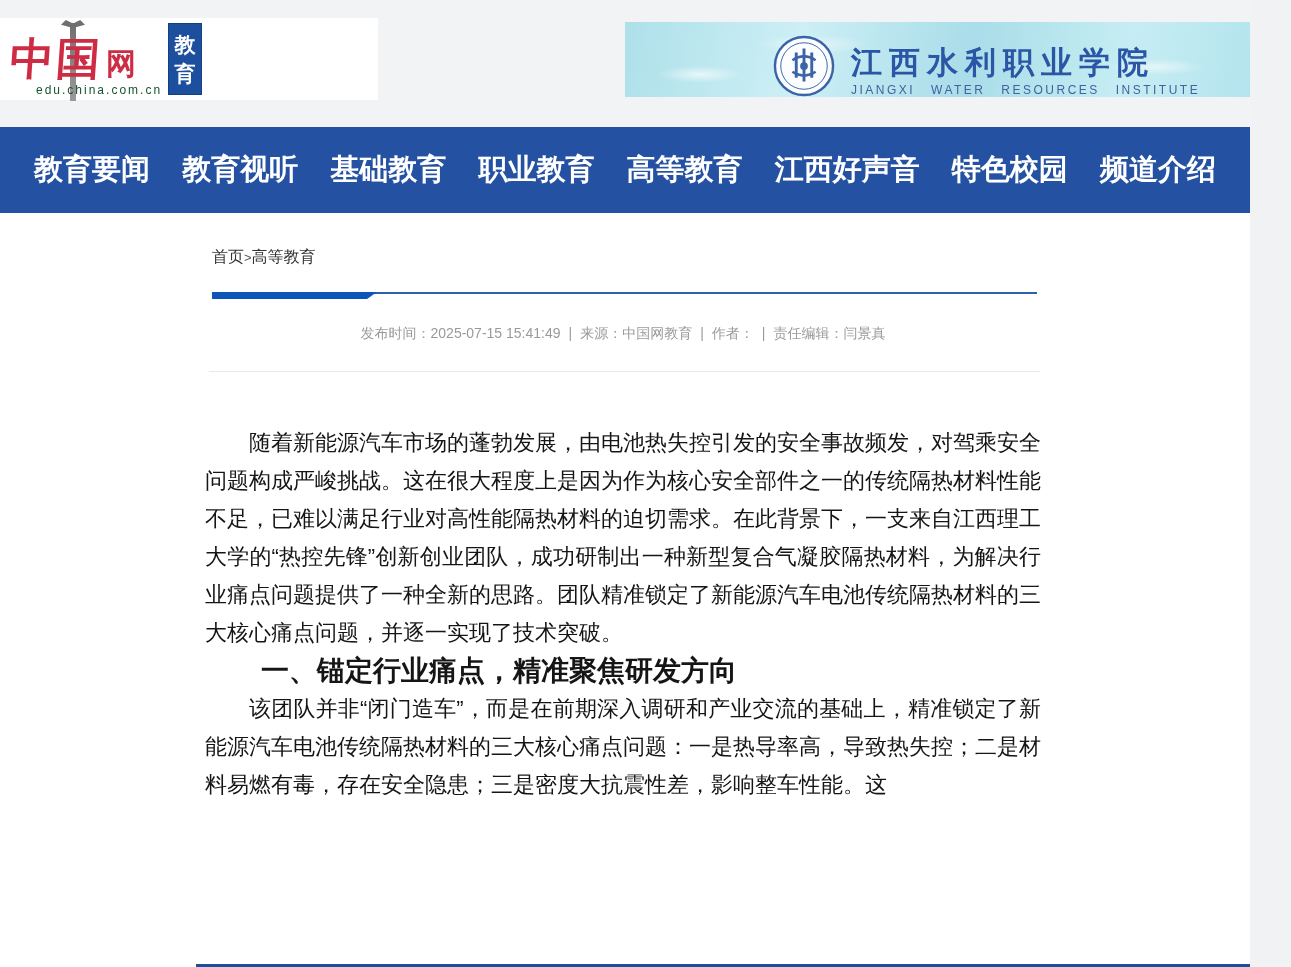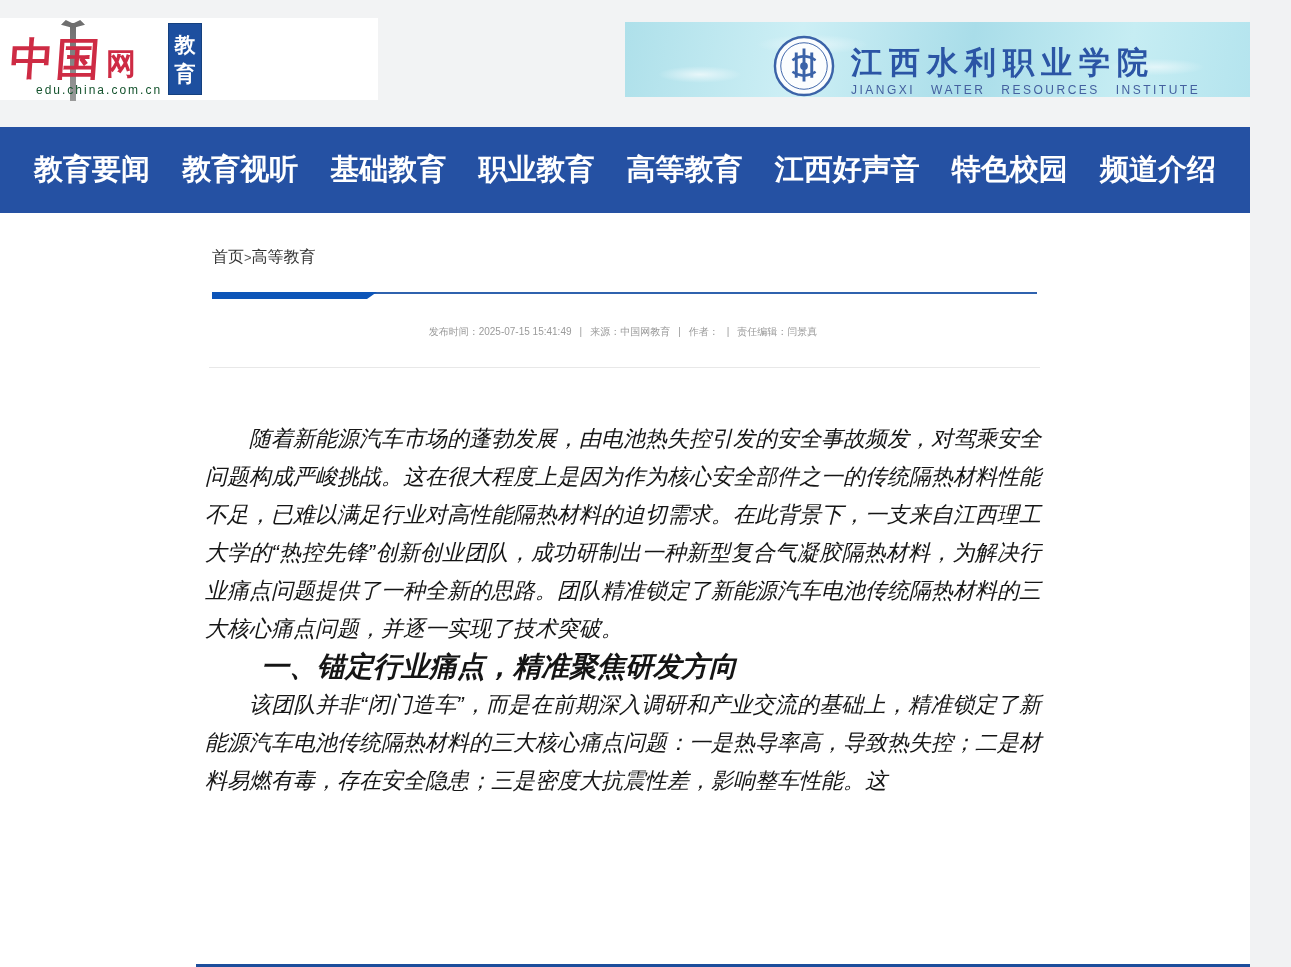--- a/index.html
+++ b/index.html
@@ -100,28 +100,28 @@
     clip-path: polygon(0 0, 100% 0, calc(100% - 10px) 100%, 0 100%);
   }
 
   .article-title {
     margin: 42px 0 0 205px; width: 836px;
     text-align: center; font-size: 30px; font-weight: 400; line-height: 46px;
     color: #1a1a1a;
   }
   .meta {
     margin: 26px 0 0 205px; width: 836px; text-align: center;
-    color: #9a9a9a; font-size: 10px; white-space: nowrap;
+    color: #9a9a9a; font-size: 14px; white-space: nowrap;
   }
   .meta .sep { margin: 0 8px; color: #9a9a9a; }
   .hr-light { margin: 28px 0 0 209px; width: 831px; height: 1px; background: #e8e8e8; }
 
   .article-body {
     margin: 52px 3px 0 205px; width: 836px;
-    font-size: 22px; line-height: 38px; color: #151515; text-align: justify; font-style: italic;
+    font-size: 22px; line-height: 38px; color: #151515; text-align: justify;
   }
   .article-body p { margin: 0; text-indent: 2em; }
   .section-heading { font-weight: 700; margin-top: 23px; text-indent: 2em; font-size: 28px; }
   .para2 { margin-top: 18px; }
 
   .bottom-line { position: absolute; left: 196px; top: 964px; width: 1054px; height: 3px; background: #1d4e9c; }
 </style>
 </head>
 <body>
 

